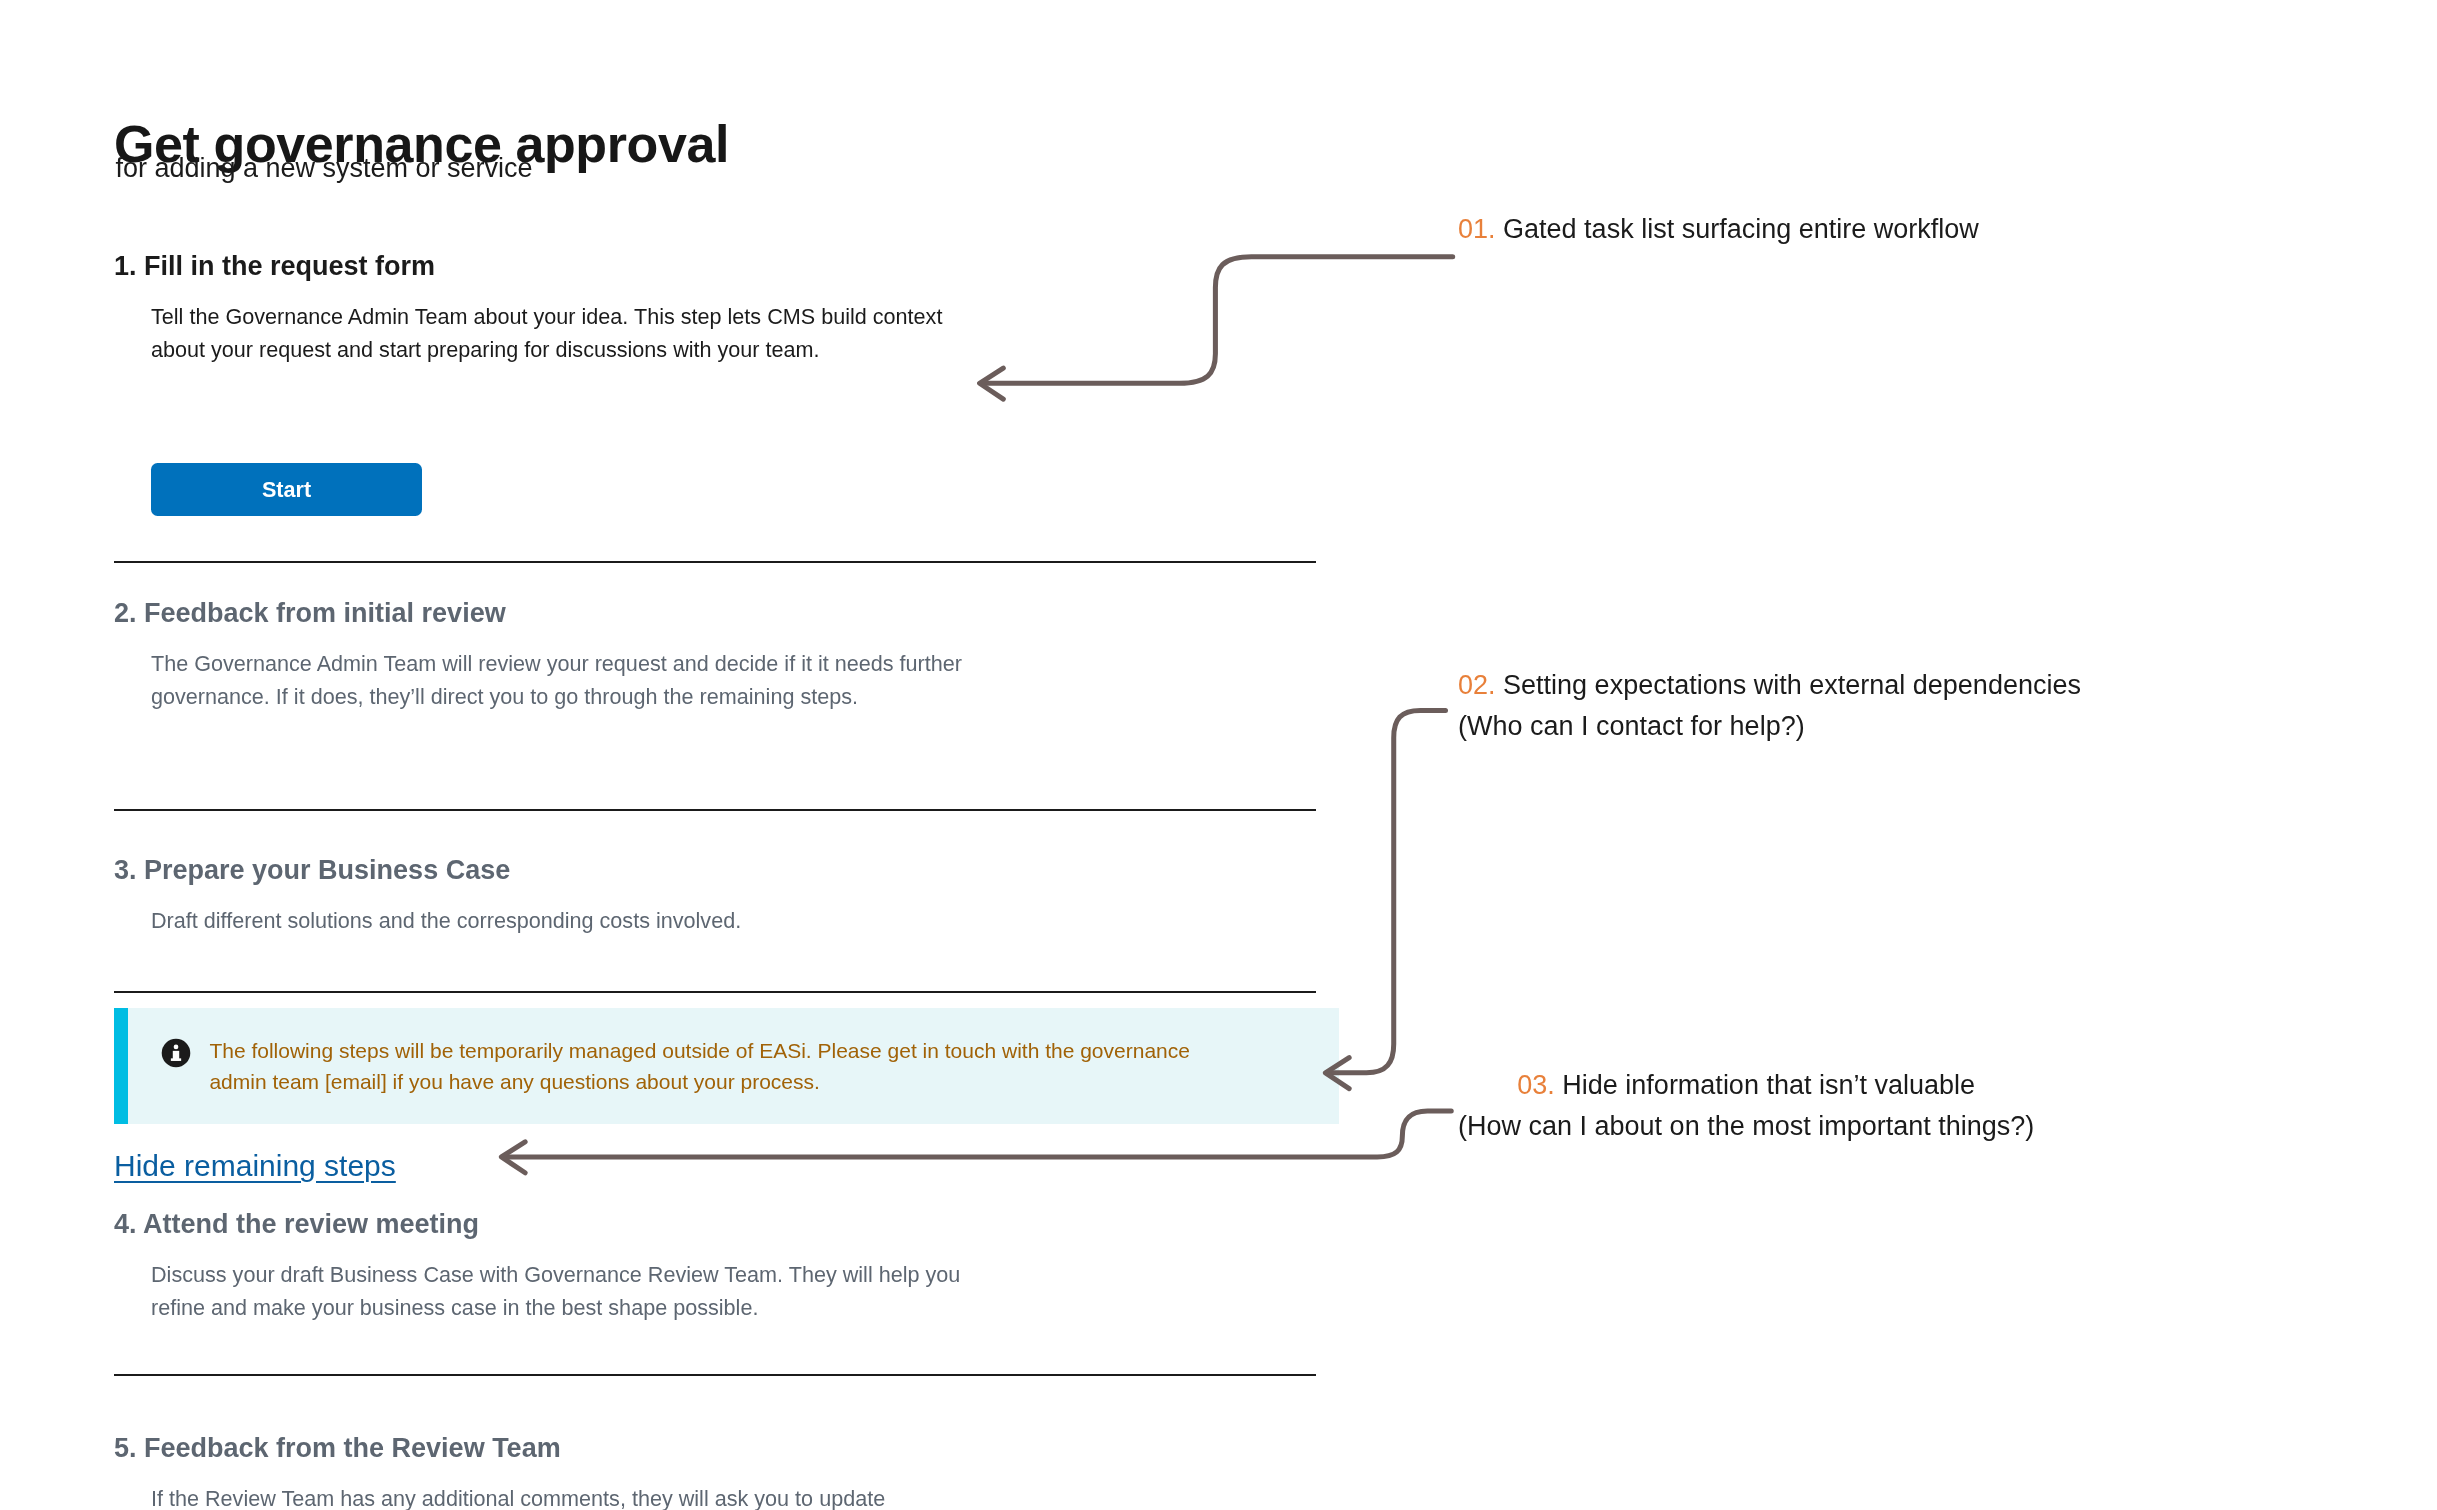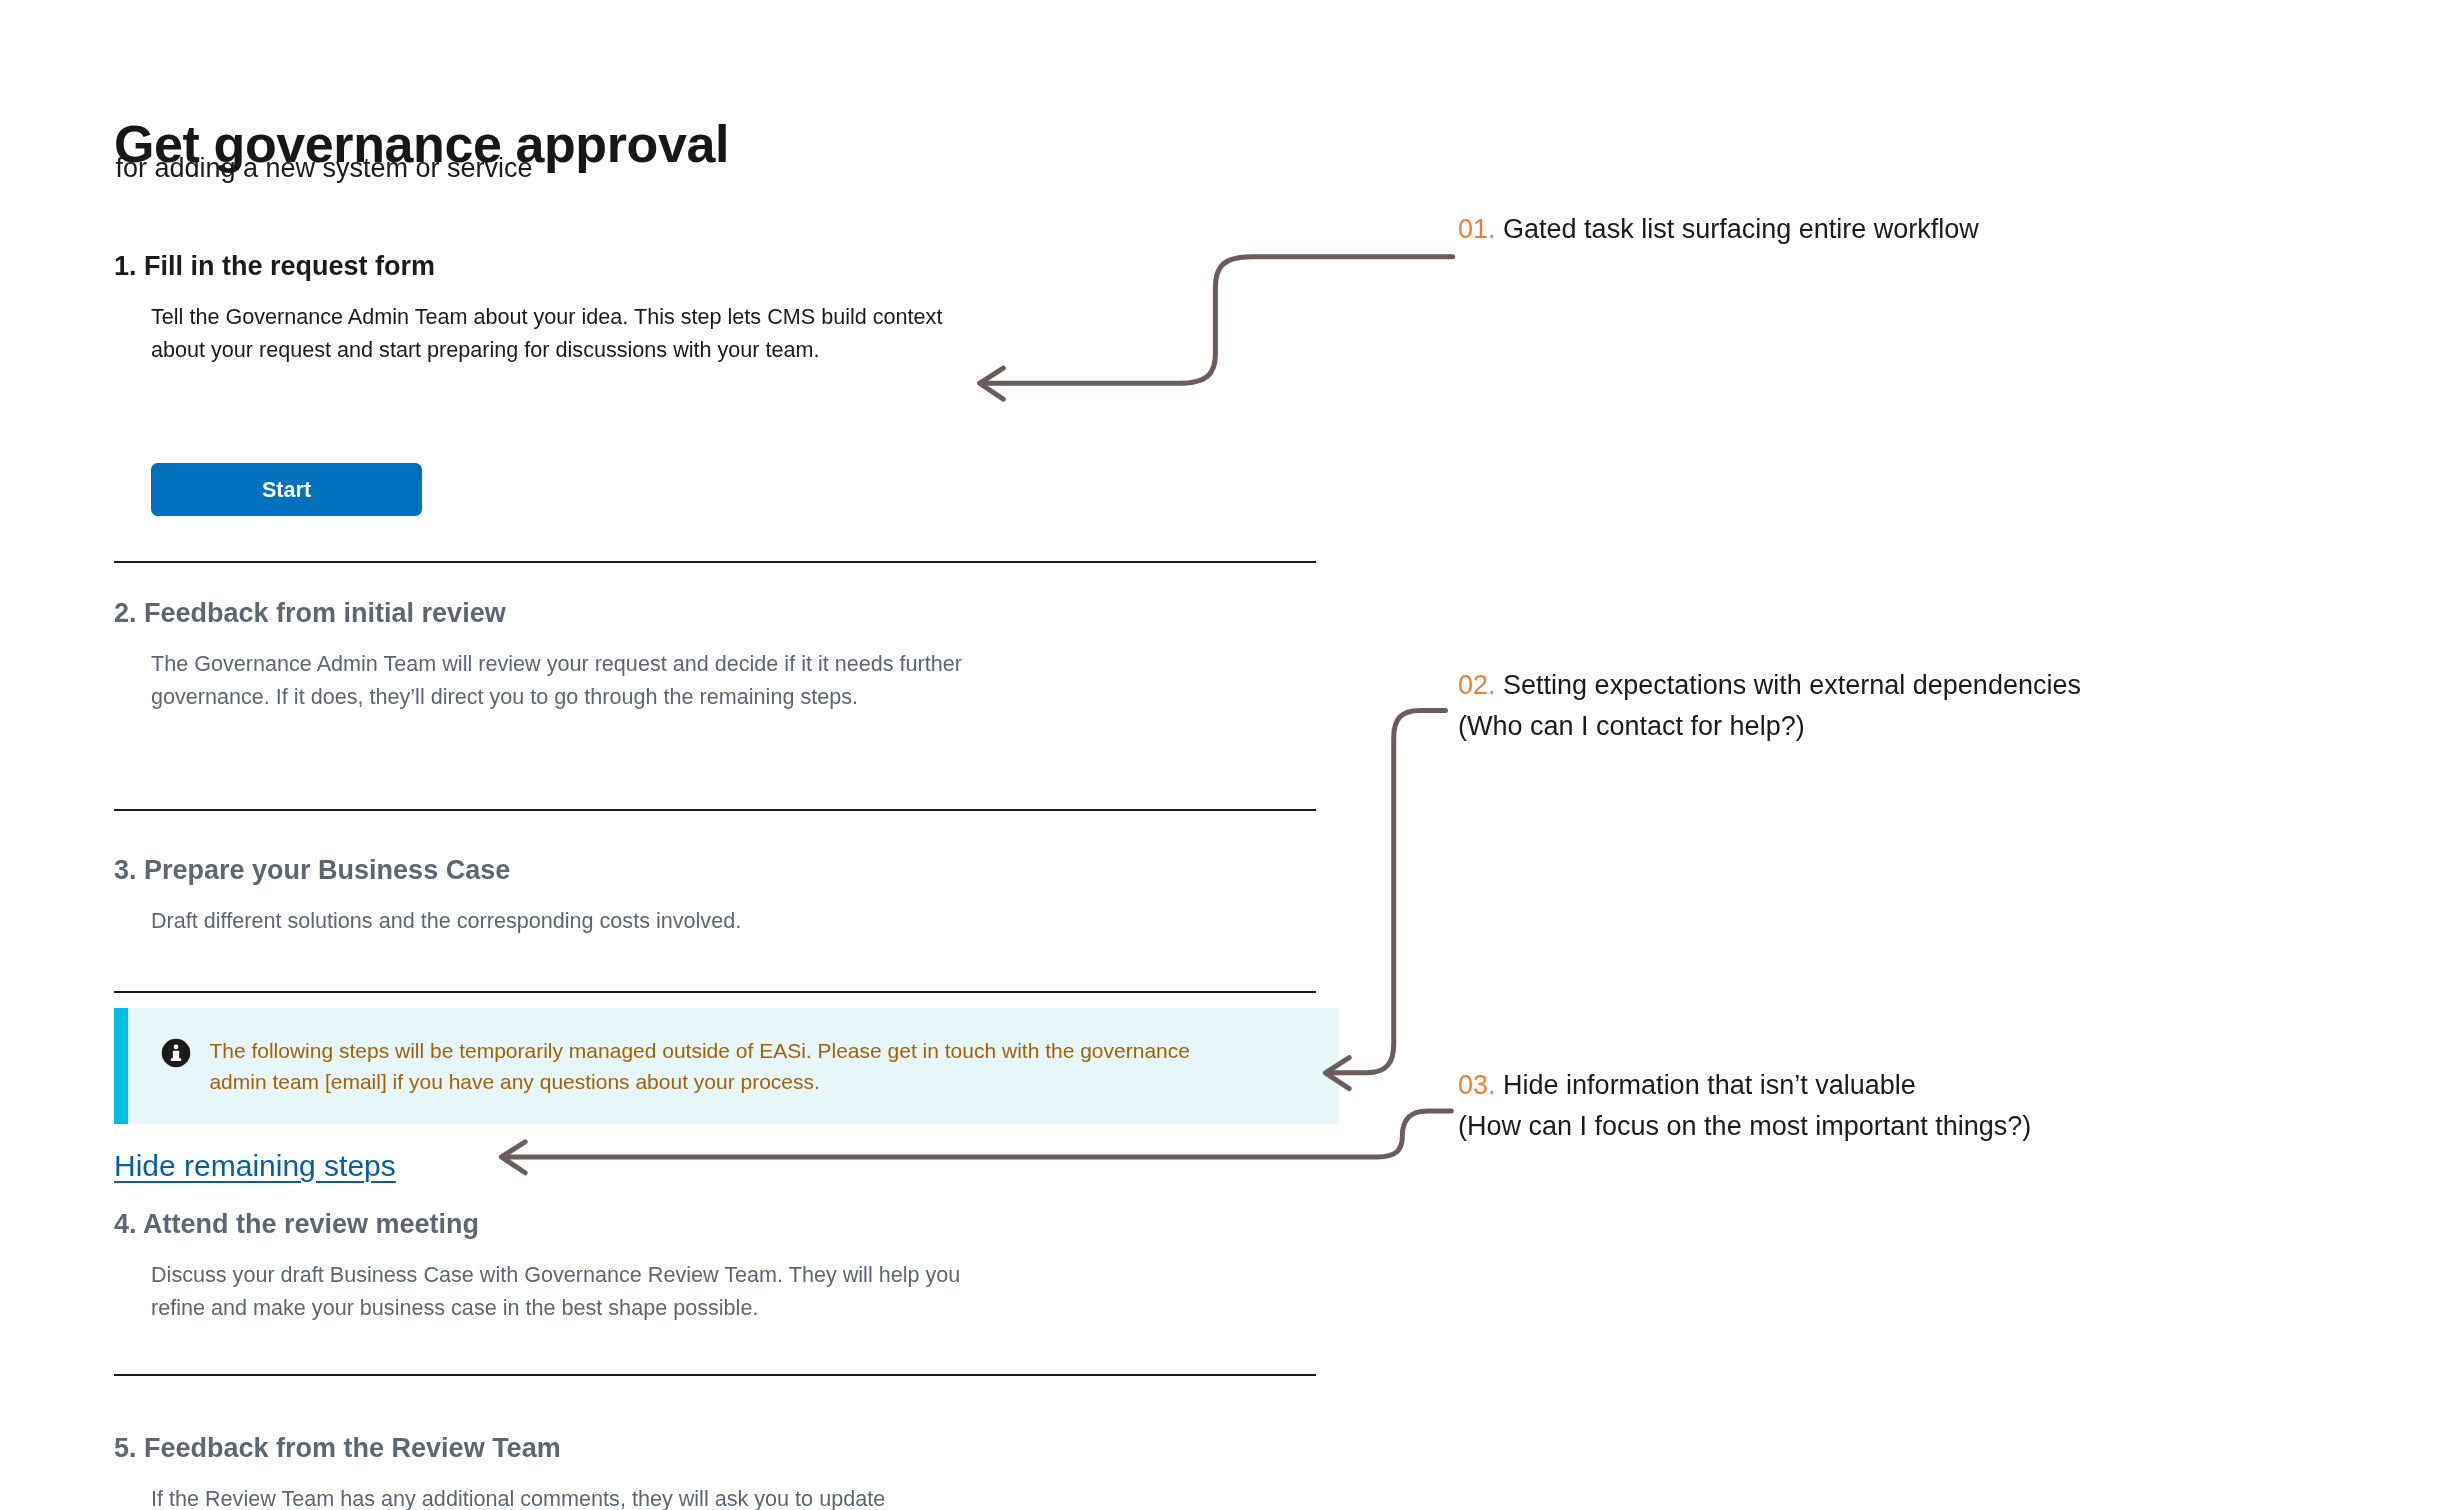--- a/index.html
+++ b/index.html
@@ -240,26 +240,26 @@
   </div>
 
   <div class="annotation" style="left:1458px; top:665px;">
     <div>
       <span class="num">02.</span>
       <span>Setting expectations with external dependencies</span>
     </div>
     <div>(Who can I contact for help?)</div>
   </div>
 
-  <div class="annotation" style="left:1458px; top:1065px;">
+  <div class="annotation" style="left:1458px; top:1065px;text-align:center;">
     <div>
       <span class="num">03.</span>
       <span>Hide information that isn’t valuable</span>
     </div>
-    <div>(How can I focus on the most important things?)</div>
+    <div>(How can I about on the most important things?)</div>
   </div>
 
   <svg class="connectors" viewBox="0 0 3390 2100" width="2438" height="1510" fill="none">
 
     <g>
       <path d="M 2020 357 L 1740 357 C 1700 357 1690 372 1690 400 L 1690 492 C 1690 520 1678 533 1640 533 L 1368 533" stroke="#6b5d5b" stroke-width="7" stroke-linecap="round" fill="none"></path>
       <path d="M 1395 512 L 1362 533 L 1395 555" stroke="#6b5d5b" stroke-width="7" stroke-linecap="round" stroke-linejoin="round" fill="none"></path>
     </g>
 
     <g>

